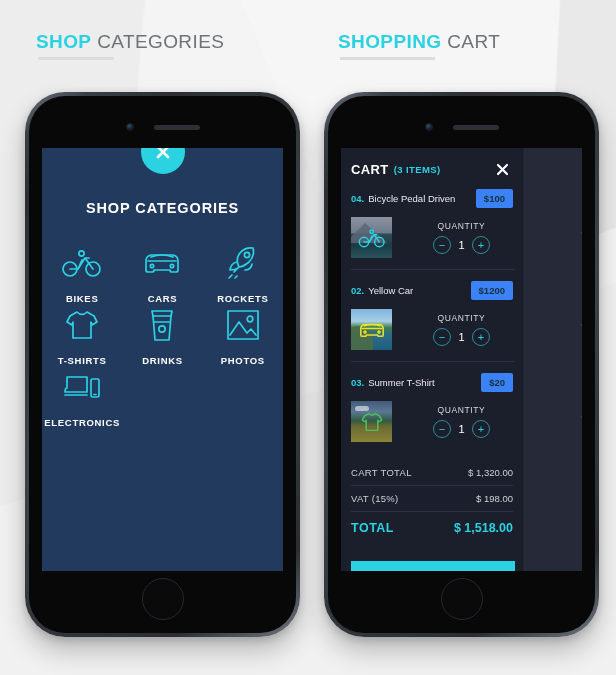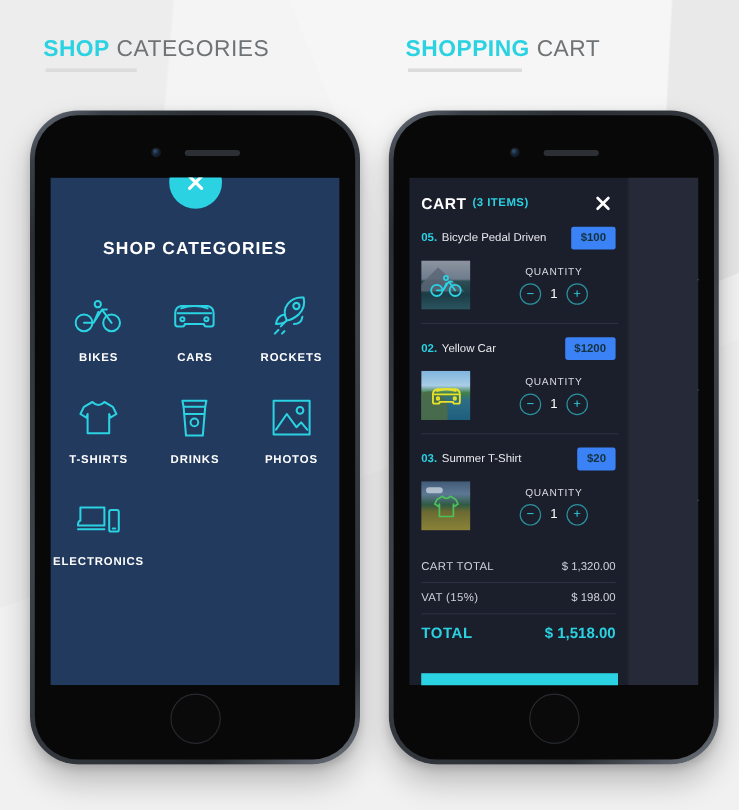--- a/index.html
+++ b/index.html
@@ -119,21 +119,20 @@
     font-size: 14.5px;
     font-weight: bold;
     letter-spacing: .9px;
     padding-top: 52px;
   }
 
   .cat-grid {
     margin-top: 26px;
     display: grid;
     grid-template-columns: repeat(3, 1fr);
-    row-gap: 23px;
   }
   .cat-cell {
     display: flex; flex-direction: column;
     align-items: center; gap: 9px;
     cursor: pointer;
   }
   .cat-cell .glyph { height: 42px; display: flex; align-items: center; justify-content: center; }
   .cat-cell .glyph svg { display: block; }
   .cat-label {
     color: #ffffff;
@@ -417,21 +416,21 @@
               <span class="cnt">(3 ITEMS)</span>
               <span class="x-btn">
                 <svg width="13" height="13" viewBox="0 0 13 13">
                   <path d="M2 2 L11 11 M11 2 L2 11" stroke="#ffffff" stroke-width="2.2" stroke-linecap="round" fill="none"></path>
                 </svg>
               </span>
             </div>
 
             <div class="cart-item">
               <div class="item-row1">
-                <span class="item-idx">05.</span>
+                <span class="item-idx">04.</span>
                 <span class="item-name">Bicycle Pedal Driven</span>
                 <span class="item-price">$100</span>
               </div>
               <div class="item-row2">
                 <span class="thumb">
                   <span class="ph ph-lake"></span>
                   <span class="ic">
                     <svg width="28" height="20" viewBox="0 0 40 30" fill="none" stroke="#2ad2e2" stroke-width="2.2" stroke-linecap="round" stroke-linejoin="round">
                       <circle cx="8" cy="21" r="7"></circle>
                         <circle cx="31" cy="21" r="7"></circle>

